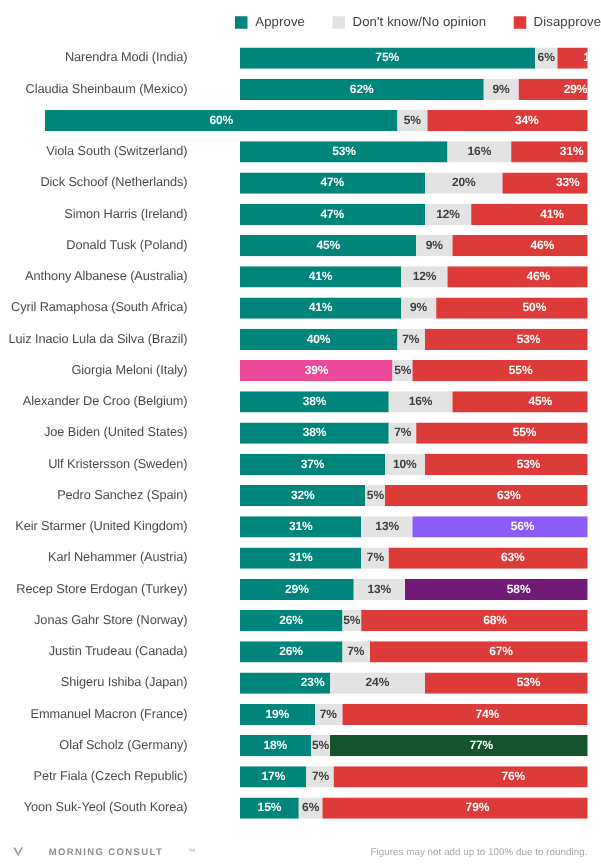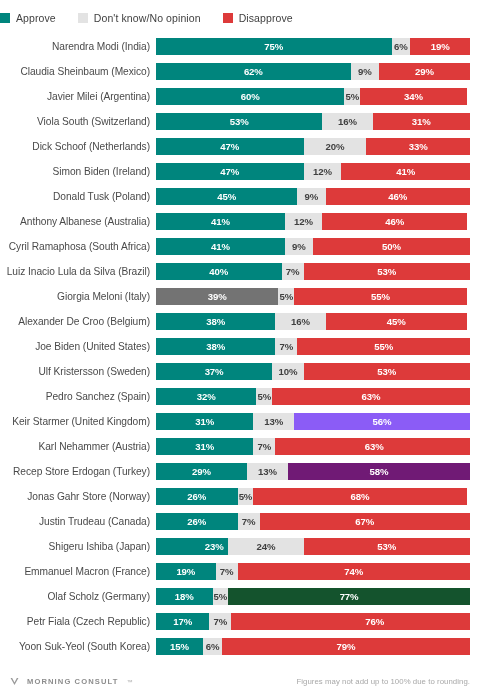--- a/index.html
+++ b/index.html
@@ -18,21 +18,21 @@
   #chart-root {
     width: 481px;
     height: 694px;
     position: relative;
     box-sizing: border-box;
   }
 
   
   .legend {
     display: flex;
-    justify-content: flex-start;
+    justify-content: flex-end;
     align-items: center;
     gap: 22px;
     height: 30px;
     padding-top: 6px;
     box-sizing: border-box;
   }
   .legend-item {
     display: flex;
     align-items: center;
     gap: 6px;
@@ -80,40 +80,40 @@
     display: flex;
     align-items: center;
     justify-content: center;
     font-size: 9.6px;
     font-weight: bold;
     box-sizing: border-box;
     overflow: hidden;
     white-space: nowrap;
     letter-spacing: -0.1px;
   }
-  .seg-approve { background: #00857d; color: #ffffff; }
+  .seg-approve { background: #00857d; color: #ffffff; margin-left: 36px; }
   .seg-dk      { background: #e3e3e3; color: #3f3f3f; }
   .seg-dis     { background: #dd3a3a; color: #ffffff; }
 
   
   .footer {
     position: absolute;
     left: 0;
     right: 0;
     bottom: 8px;
     display: flex;
     align-items: center;
     justify-content: space-between;
     padding: 0 11px 0 10px;
     box-sizing: border-box;
   }
   .brand {
     display: flex;
     align-items: center;
-    gap: 8px;
+    gap: 20px;
   }
   .brand-mark { display: block; }
   .brand-text {
     font-size: 7.6px;
     font-weight: bold;
     letter-spacing: 1.1px;
     color: #8d8d8d;
   }
   .brand-tm {
     font-size: 6px;
@@ -157,21 +157,20 @@
       </div>
       <div class="row">
         <div class="row-label">Claudia Sheinbaum (Mexico)</div>
         <div class="row-bar">
           <div class="seg seg-approve" style="flex: 0 0 62%; background: rgb(0, 133, 125);">62%</div>
           <div class="seg seg-dk" style="flex: 0 0 9%; background: rgb(227, 227, 227);">9%</div>
           <div class="seg seg-dis" style="flex: 0 0 29%; background: rgb(221, 58, 58);">29%</div>
         </div>
       </div>
       <div class="row">
-        <div class="row-label">Javier Milei (Argentina)</div>
         <div class="row-bar">
           <div class="seg seg-approve" style="flex: 0 0 60%; background: rgb(0, 133, 125);">60%</div>
           <div class="seg seg-dk" style="flex: 0 0 5%; background: rgb(227, 227, 227);">5%</div>
           <div class="seg seg-dis" style="flex: 0 0 34%; background: rgb(221, 58, 58);">34%</div>
         </div>
       </div>
       <div class="row">
         <div class="row-label">Viola South (Switzerland)</div>
         <div class="row-bar">
           <div class="seg seg-approve" style="flex: 0 0 53%; background: rgb(0, 133, 125);">53%</div>
@@ -181,21 +180,21 @@
       </div>
       <div class="row">
         <div class="row-label">Dick Schoof (Netherlands)</div>
         <div class="row-bar">
           <div class="seg seg-approve" style="flex: 0 0 47%; background: rgb(0, 133, 125);">47%</div>
           <div class="seg seg-dk" style="flex: 0 0 20%; background: rgb(227, 227, 227);">20%</div>
           <div class="seg seg-dis" style="flex: 0 0 33%; background: rgb(221, 58, 58);">33%</div>
         </div>
       </div>
       <div class="row">
-        <div class="row-label">Simon Biden (Ireland)</div>
+        <div class="row-label">Simon Harris (Ireland)</div>
         <div class="row-bar">
           <div class="seg seg-approve" style="flex: 0 0 47%; background: rgb(0, 133, 125);">47%</div>
           <div class="seg seg-dk" style="flex: 0 0 12%; background: rgb(227, 227, 227);">12%</div>
           <div class="seg seg-dis" style="flex: 0 0 41%; background: rgb(221, 58, 58);">41%</div>
         </div>
       </div>
       <div class="row">
         <div class="row-label">Donald Tusk (Poland)</div>
         <div class="row-bar">
           <div class="seg seg-approve" style="flex: 0 0 45%; background: rgb(0, 133, 125);">45%</div>
@@ -223,21 +222,21 @@
         <div class="row-label">Luiz Inacio Lula da Silva (Brazil)</div>
         <div class="row-bar">
           <div class="seg seg-approve" style="flex: 0 0 40%; background: rgb(0, 133, 125);">40%</div>
           <div class="seg seg-dk" style="flex: 0 0 7%; background: rgb(227, 227, 227);">7%</div>
           <div class="seg seg-dis" style="flex: 0 0 53%; background: rgb(221, 58, 58);">53%</div>
         </div>
       </div>
       <div class="row">
         <div class="row-label">Giorgia Meloni (Italy)</div>
         <div class="row-bar">
-          <div class="seg seg-approve" style="flex: 0 0 39%; background: #737373;">39%</div>
+          <div class="seg seg-approve" style="flex: 0 0 39%; background: #ec4899;">39%</div>
           <div class="seg seg-dk" style="flex: 0 0 5%; background: rgb(227, 227, 227);">5%</div>
           <div class="seg seg-dis" style="flex: 0 0 55%; background: rgb(221, 58, 58);">55%</div>
         </div>
       </div>
       <div class="row">
         <div class="row-label">Alexander De Croo (Belgium)</div>
         <div class="row-bar">
           <div class="seg seg-approve" style="flex: 0 0 38%; background: rgb(0, 133, 125);">38%</div>
           <div class="seg seg-dk" style="flex: 0 0 16%; background: rgb(227, 227, 227);">16%</div>
           <div class="seg seg-dis" style="flex: 0 0 45%; background: rgb(221, 58, 58);">45%</div>

